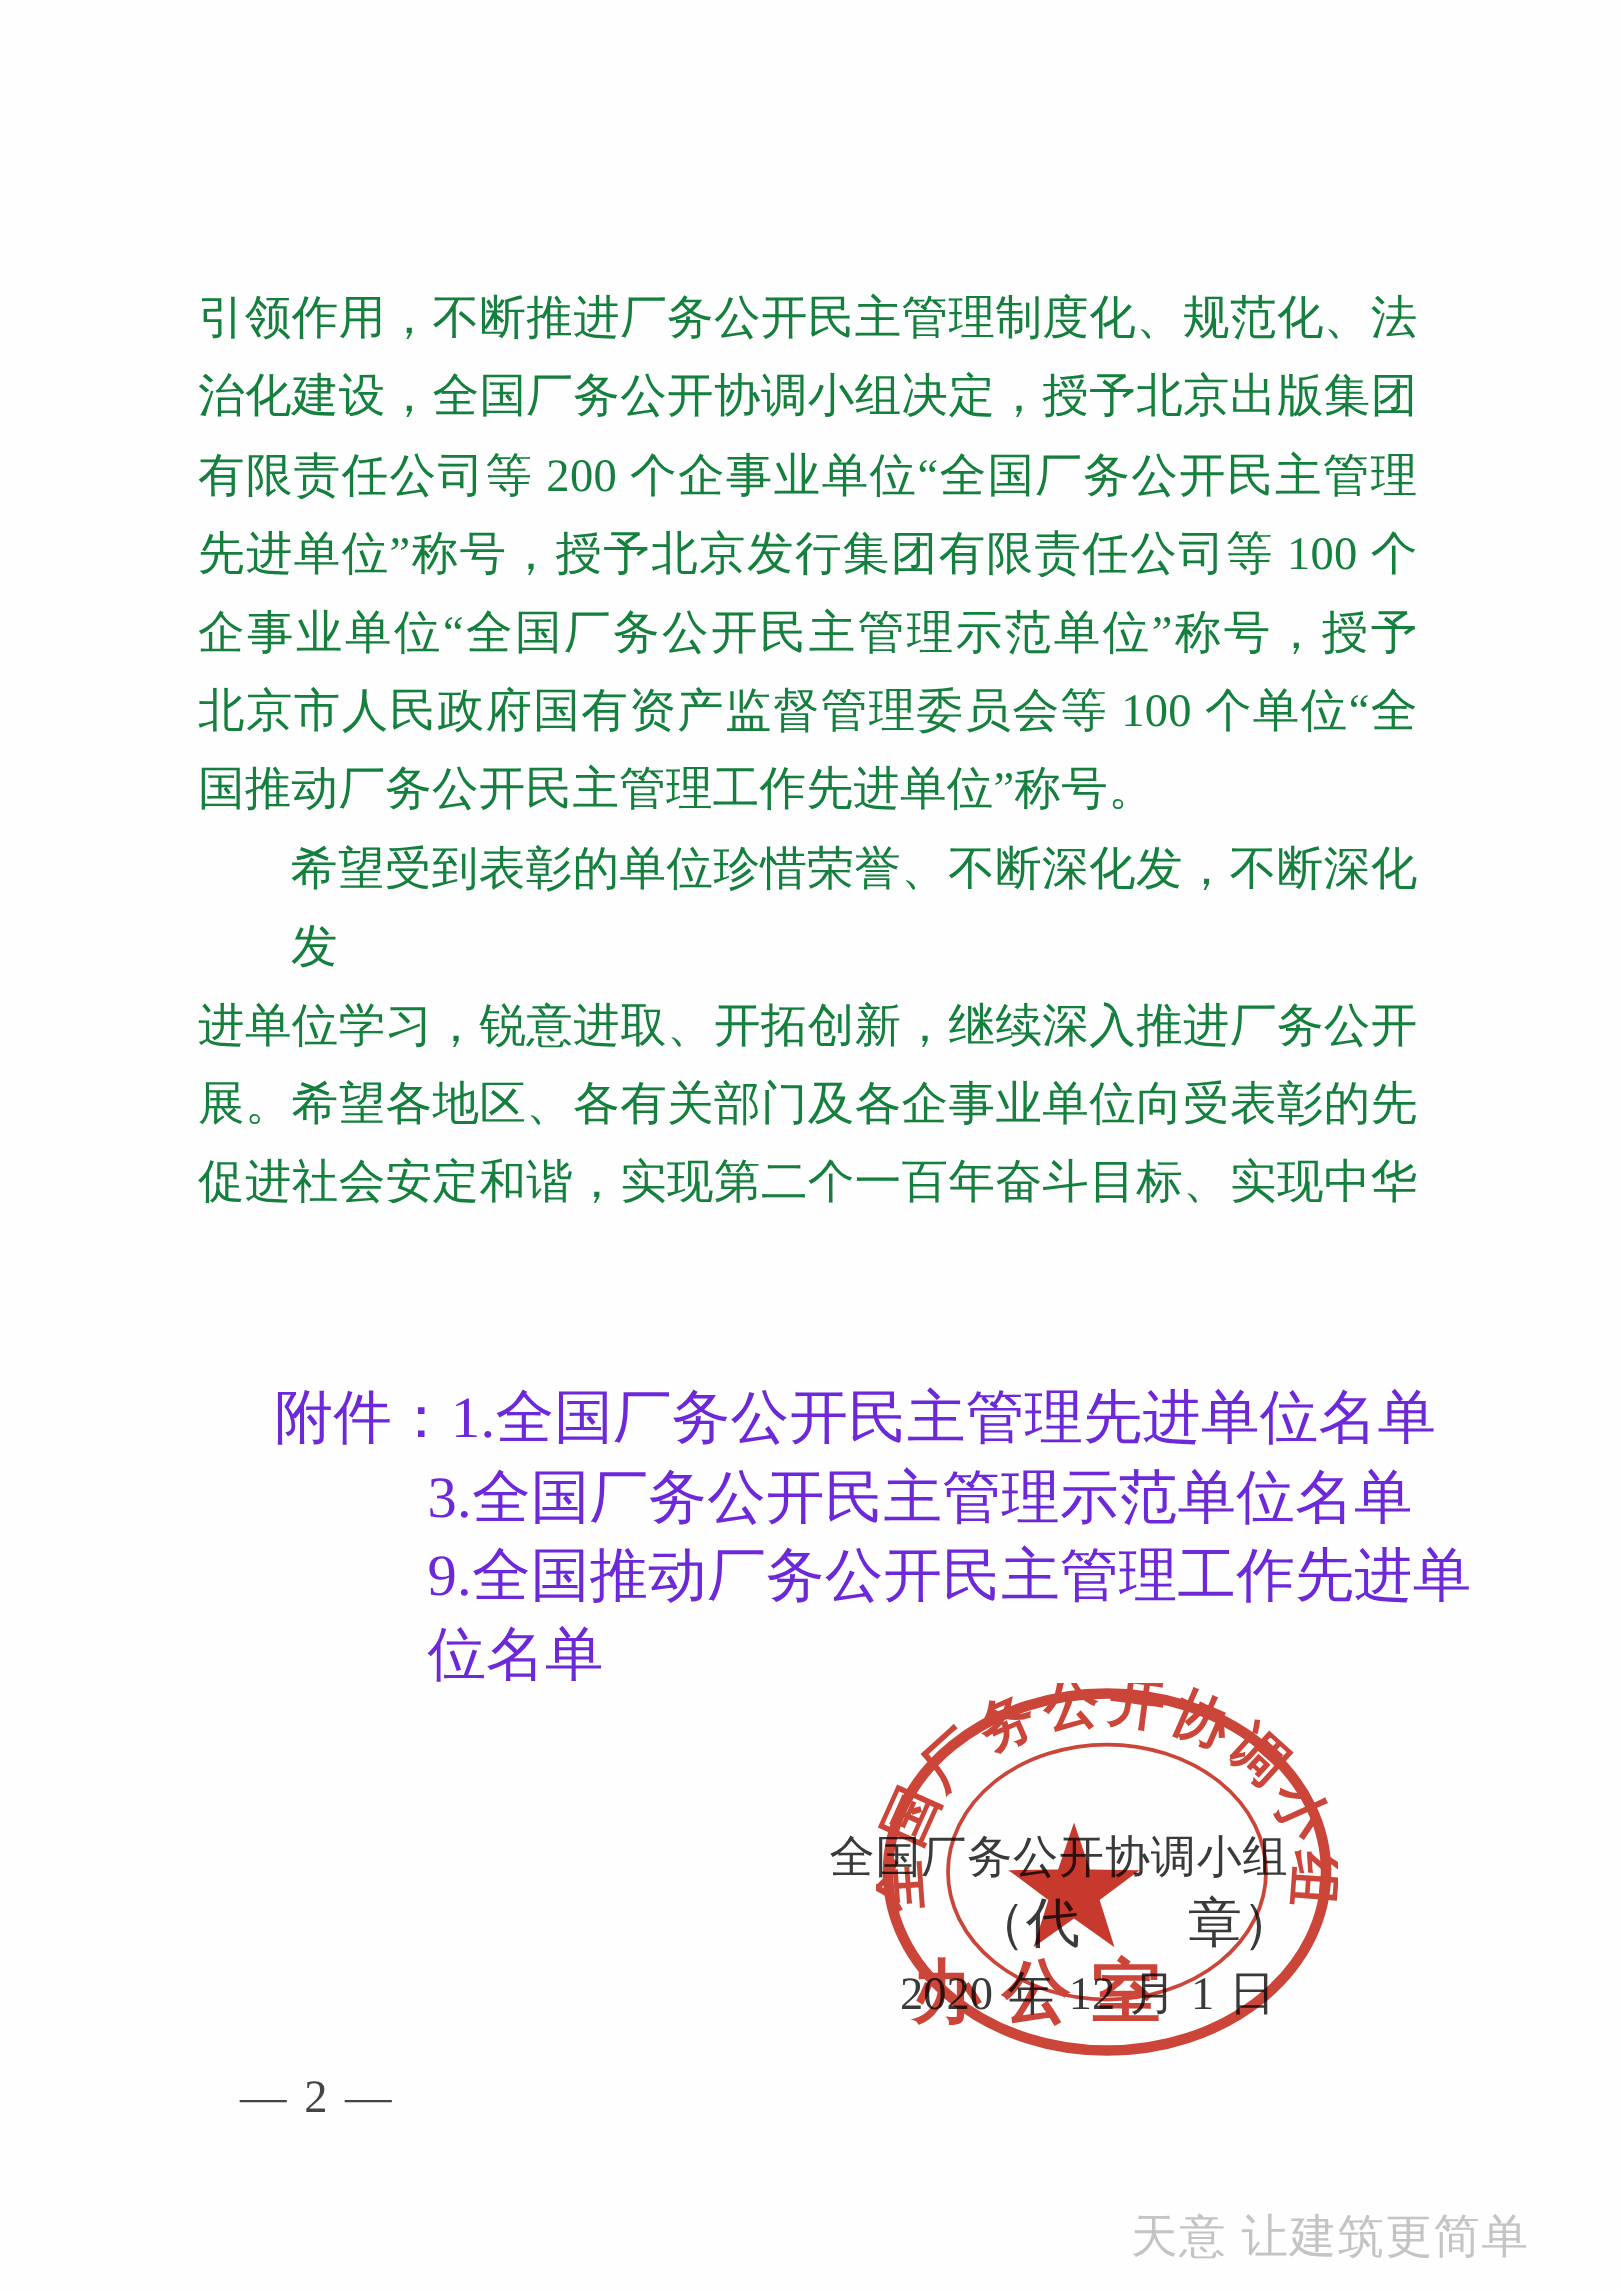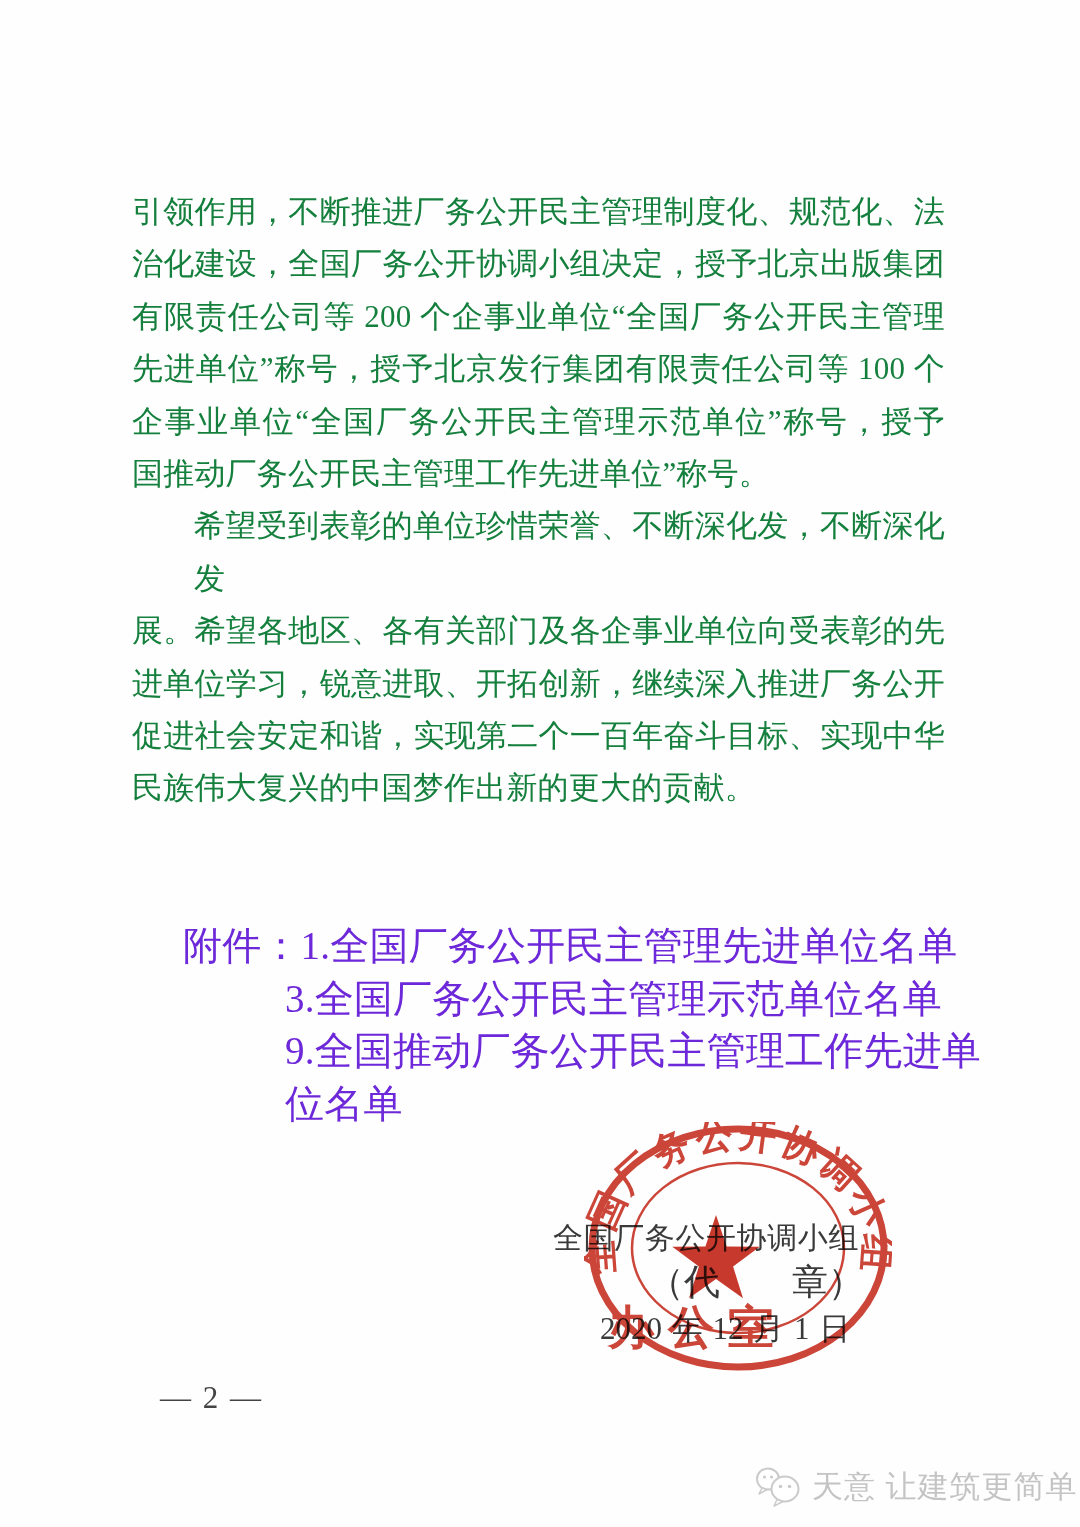--- a/index.html
+++ b/index.html
@@ -34,43 +34,43 @@
     z-index:3;mix-blend-mode:multiply;opacity:0.93;
   }
   
   .page-number{
     position:absolute;left:160px;top:1380px;font-size:31px;color:#444;
     letter-spacing:2px;
   }
   
   .watermark{
     position:absolute;left:754px;top:1462px;height:50px;
-    display:flex;align-items:center;gap:8px;
+    display:flex;align-items:center;gap:8px;flex-direction:column;
   }
   .wm-text{
     font-size:31px;color:#c4c4c4;letter-spacing:1px;
     font-family:"Liberation Sans","DejaVu Sans",sans-serif;
     text-shadow:0 1px 0 rgba(255,255,255,0.9);
   }
 </style>
 </head>
 <body>
 
 <div class="body-text">
   <div class="tline">引领作用，不断推进厂务公开民主管理制度化、规范化、法</div>
   <div class="tline">治化建设，全国厂务公开协调小组决定，授予北京出版集团</div>
   <div class="tline">有限责任公司等 200 个企事业单位“全国厂务公开民主管理</div>
   <div class="tline">先进单位”称号，授予北京发行集团有限责任公司等 100 个</div>
   <div class="tline">企事业单位“全国厂务公开民主管理示范单位”称号，授予</div>
+  <div class="tline">北京市人民政府国有资产监督管理委员会等 100 个单位“全</div>
   <div class="tline para-end">国推动厂务公开民主管理工作先进单位”称号。</div>
   <div class="tline indent">希望受到表彰的单位珍惜荣誉、不断深化发，不断深化发</div>
+  <div class="tline">进单位学习，锐意进取、开拓创新，继续深入推进厂务公开</div>
   <div class="tline">展。希望各地区、各有关部门及各企事业单位向受表彰的先</div>
-  <div class="tline">进单位学习，锐意进取、开拓创新，继续深入推进厂务公开</div>
   <div class="tline">促进社会安定和谐，实现第二个一百年奋斗目标、实现中华</div>
-  <div class="tline para-end">民族伟大复兴的中国梦作出新的更大的贡献。</div>
 </div>
 
 <div class="attachments">
   <div class="att-line1"><span>附件：</span><span>1.全国厂务公开民主管理先进单位名单</span></div>
   <div class="att-line">3.全国厂务公开民主管理示范单位名单</div>
   <div class="att-line">9.全国推动厂务公开民主管理工作先进单位名单</div>
 </div>
 
 <div class="sig-org">全国厂务公开协调小组</div>
 <div class="sig-note">（代　　章）</div>

